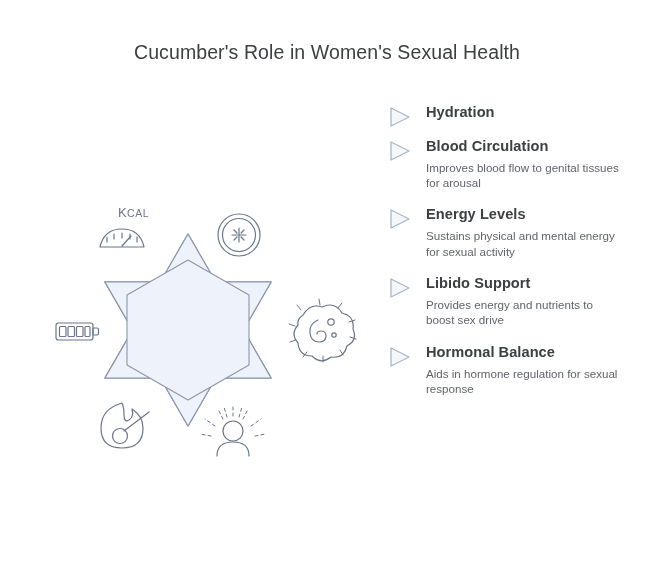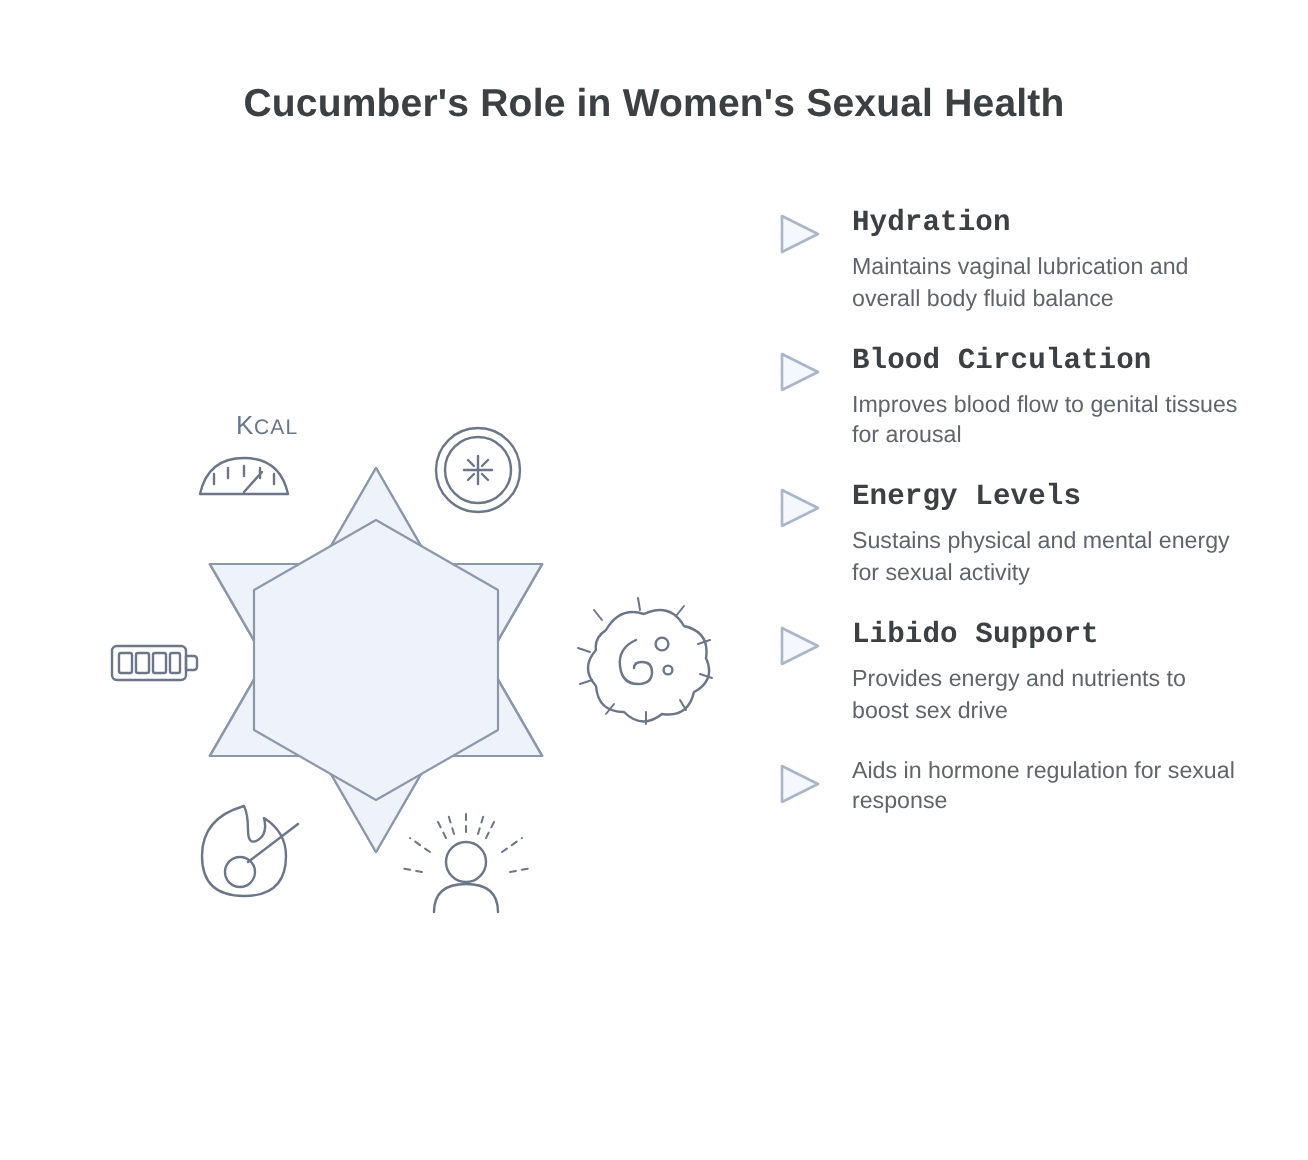--- a/index.html
+++ b/index.html
@@ -15,21 +15,21 @@
     position: relative;
   }
 
   #page-title {
     position: absolute;
     top: 41px;
     left: 0;
     width: 654px;
     text-align: center;
     font-size: 19.5px;
-    font-weight: bold;
+    font-weight: normal;
     color: #3c4043;
     letter-spacing: 0.1px;
   }
 
   
   #diagram {
     position: absolute;
     left: 18px;
     top: 150px;
     width: 340px;
@@ -62,21 +62,20 @@
     width: 24px;
     height: 22px;
   }
   .feature-title {
     font-size: 14.6px;
     font-weight: bold;
     color: #3c4043;
     line-height: 19px;
     margin: 0 0 4px 0;
     letter-spacing: 0.05px;
-    font-family: Liberation Mono, monospace;
   }
   .feature-desc {
     font-size: 11.6px;
     color: #60646b;
     line-height: 15.6px;
     margin: 0;
     max-width: 198px;
   }
 </style>
 </head>
@@ -211,21 +210,20 @@
 
 <div id="feature-list">
 
   <div class="feature-item">
     <span class="marker">
       <svg viewBox="0 0 24 22" width="24" height="22">
         <polygon points="3,2 21,11 3,20" fill="#f4f7fc" stroke="#aab6c8" stroke-width="1.3" stroke-linejoin="round"></polygon>
       </svg>
     </span>
     <p class="feature-title">Hydration</p>
-    <p class="feature-desc">Maintains vaginal lubrication and overall body fluid balance</p>
   </div>
 
   <div class="feature-item">
     <span class="marker">
       <svg viewBox="0 0 24 22" width="24" height="22">
         <polygon points="3,2 21,11 3,20" fill="#f4f7fc" stroke="#aab6c8" stroke-width="1.3" stroke-linejoin="round"></polygon>
       </svg>
     </span>
     <p class="feature-title">Blood Circulation</p>
     <p class="feature-desc">Improves blood flow to genital tissues for arousal</p>
@@ -251,16 +249,17 @@
     <p class="feature-title">Libido Support</p>
     <p class="feature-desc">Provides energy and nutrients to boost sex drive</p>
   </div>
 
   <div class="feature-item">
     <span class="marker">
       <svg viewBox="0 0 24 22" width="24" height="22">
         <polygon points="3,2 21,11 3,20" fill="#f4f7fc" stroke="#aab6c8" stroke-width="1.3" stroke-linejoin="round"></polygon>
       </svg>
     </span>
+    <p class="feature-title">Hormonal Balance</p>
     <p class="feature-desc">Aids in hormone regulation for sexual response</p>
   </div>
 
 </div>
 
 </body></html>

